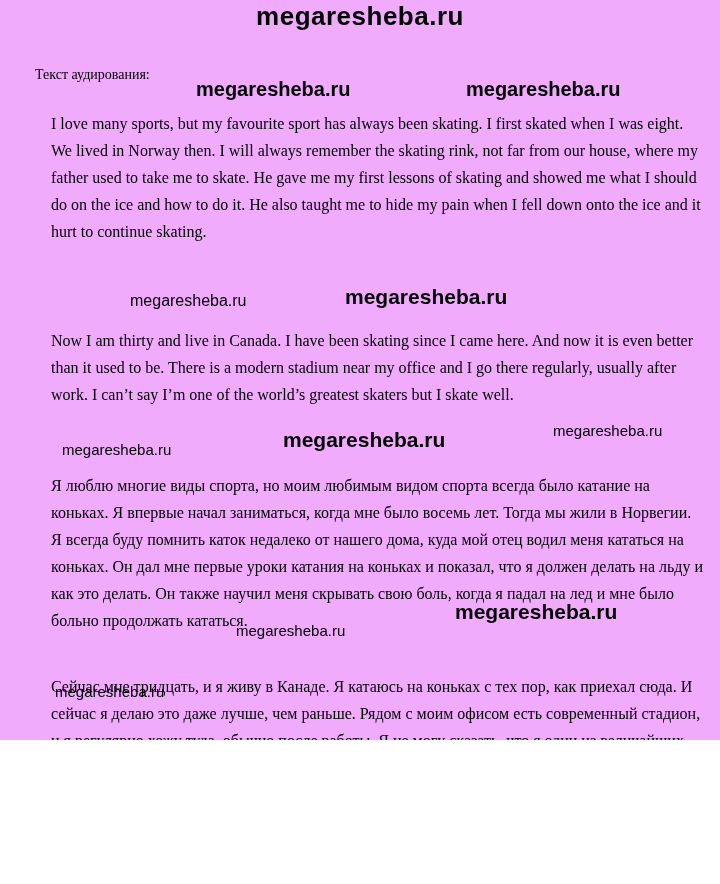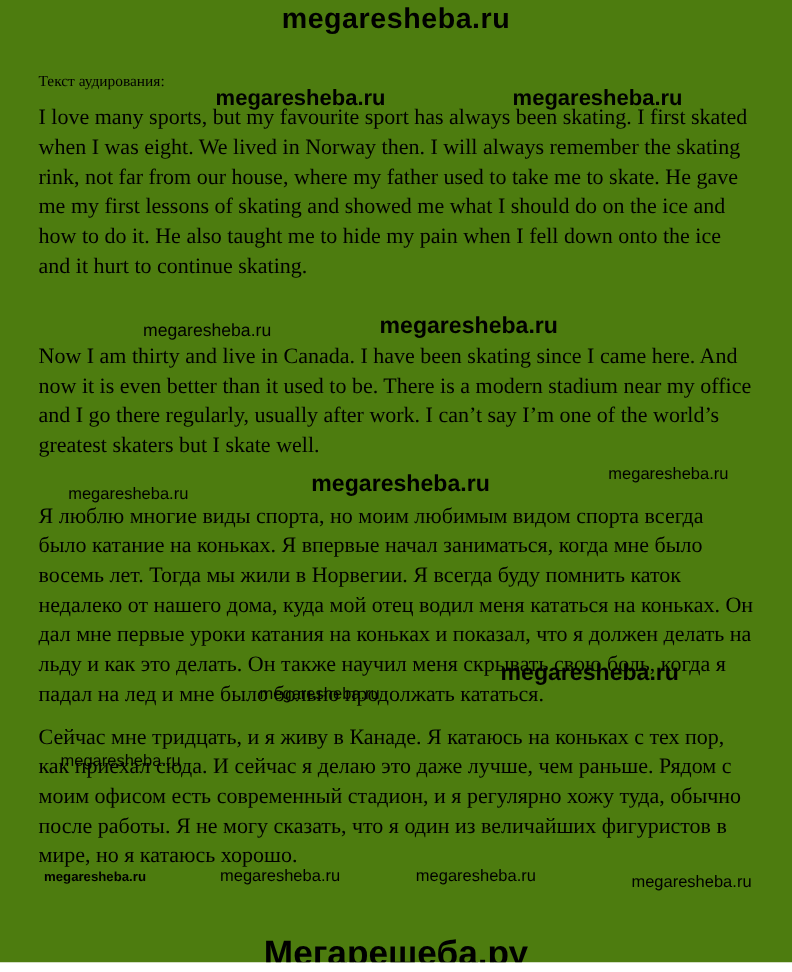--- a/index.html
+++ b/index.html
@@ -4,22 +4,22 @@
 <style>
   html, body { margin: 0; padding: 0; }
   body {
     background: #ffffff;
     font-family: "Liberation Serif", serif;
     color: #000000;
   }
   .page {
     position: relative;
     width: 720px;
-    height: 875px;
-    background: #4d7c0f;
+    height: 740px;
+    background: #f0abfc;
     overflow: hidden;
   }
   
   .wm {
     position: absolute;
     font-family: "Liberation Sans", sans-serif;
     color: #000000;
     white-space: nowrap;
     line-height: 1;
   }
@@ -75,22 +75,22 @@
     position: absolute;
     left: 35px;
     top: 61px;
     font-size: 14px;
     line-height: 27px;
   }
   .para {
     position: absolute;
     left: 35px;
     width: 652px;
-    margin: 0;
-    font-size: 20px;
+    margin: 16px;
+    font-size: 16px;
     line-height: 27px;
     text-align: left;
     font-family: Liberation Serif, serif;
   }
   .p-en1 { top: 94px; }
   .p-en2 { top: 253px; }
   .p-en3 { top: 311px; }
   .p-ru1 { top: 456px; }
   .p-ru2 { top: 643px; }
   .p-ru3 { top: 657px; }

